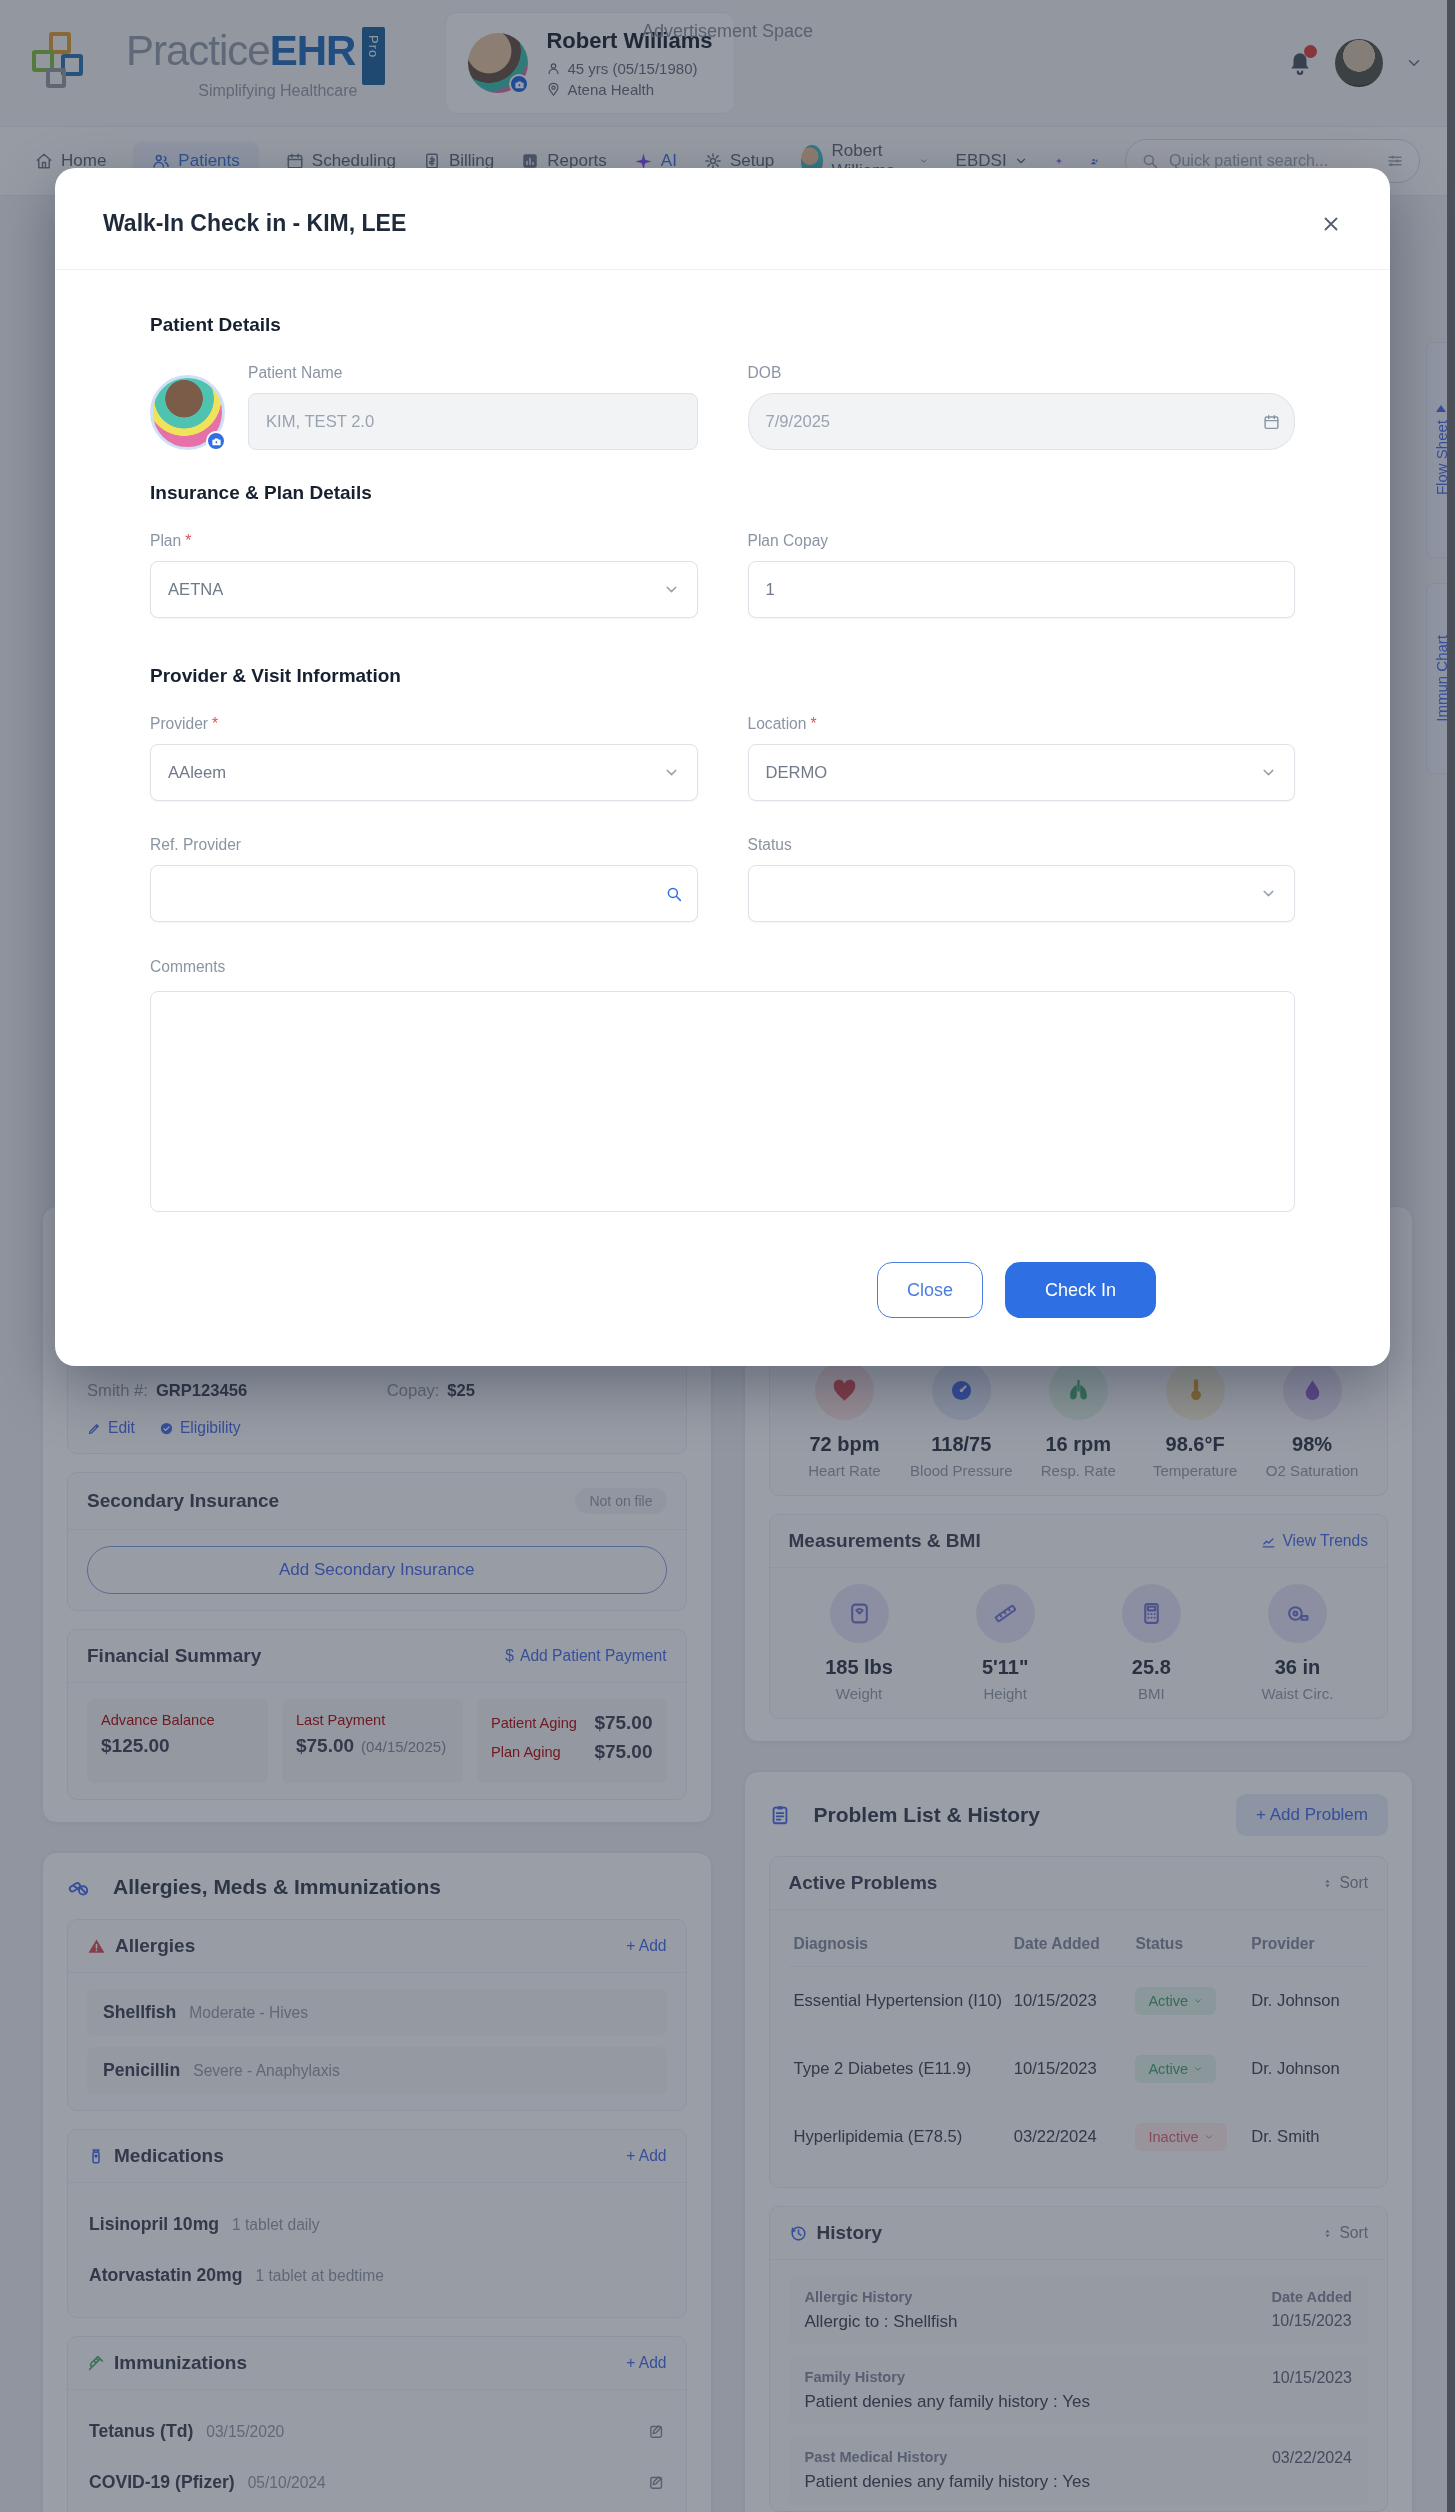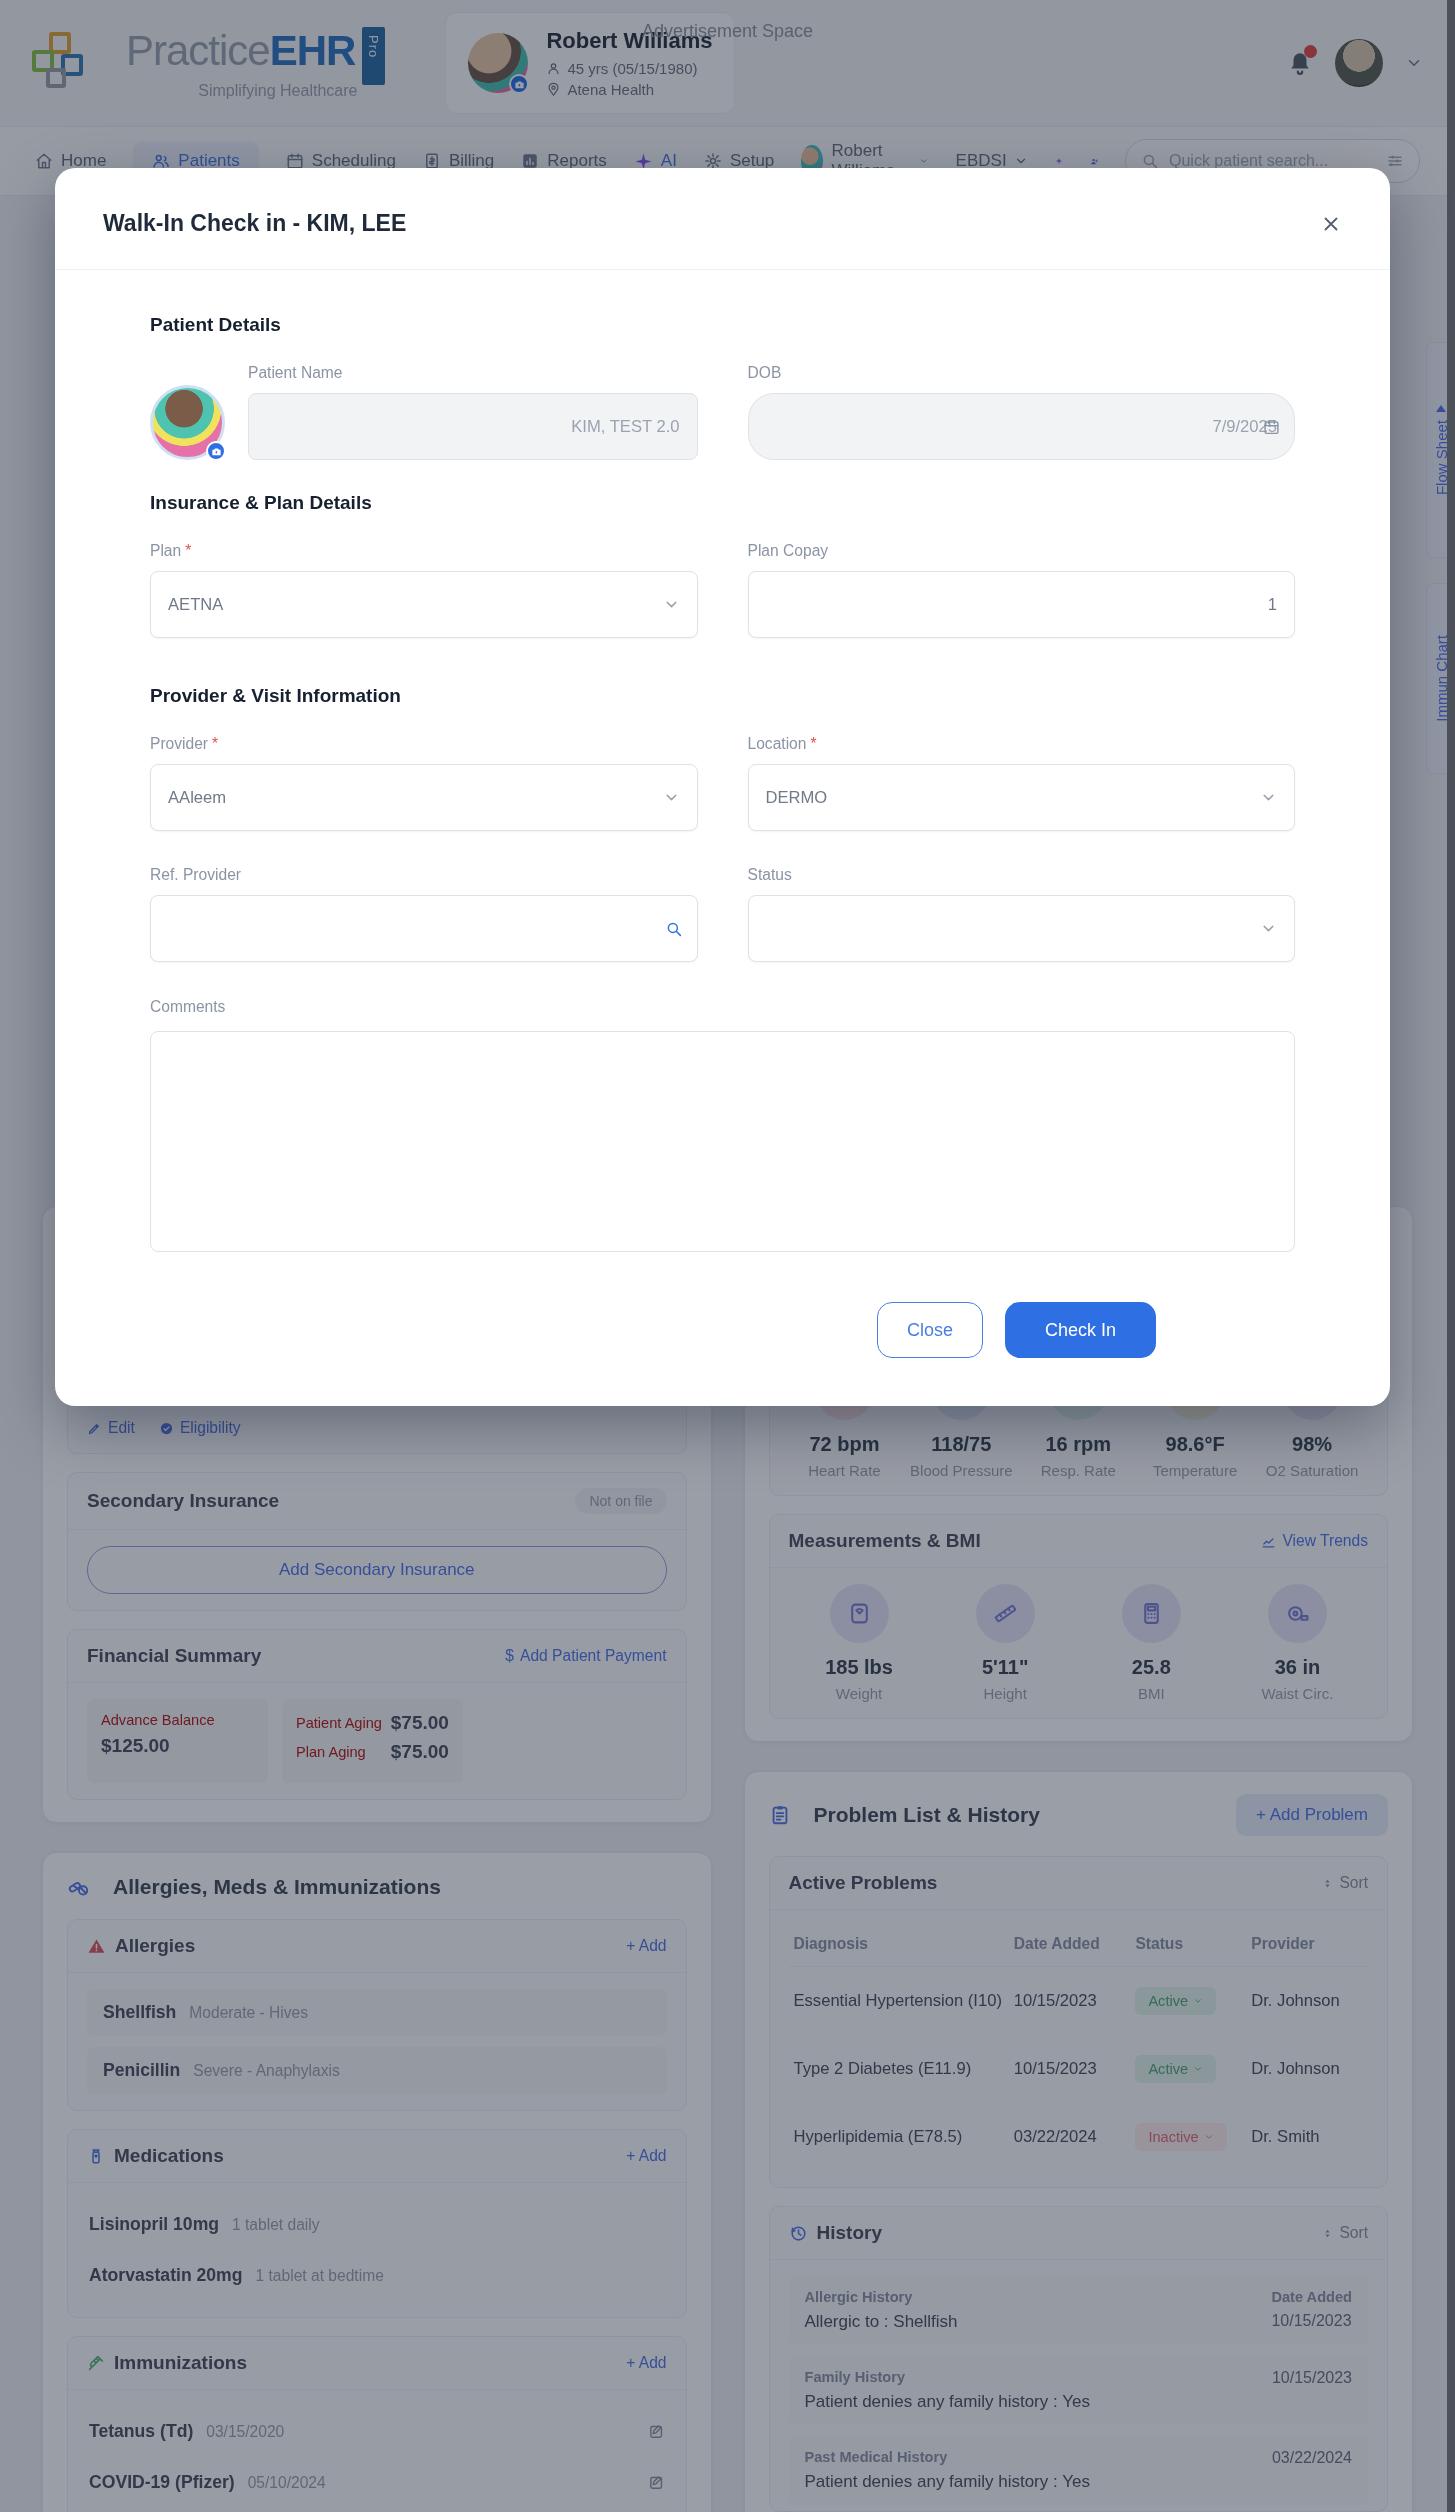--- a/index.html
+++ b/index.html
@@ -155,23 +155,23 @@
   .modal-head { display:flex; align-items:center; padding:42px 48px 32px; border-bottom:0.5px solid #eef0f3; }
   .modal-title { font-size:23px; font-weight:700; color:#1f2a3a; }
   .modal-close { margin-left:auto; color:#55606e; background:none; border:none; }
   .modal-body { padding:20px 95px 0; }
   .msec-title { font-size:19px; font-weight:700; color:#16202e; margin:32px 0 28px; }
   .msec-title.first { margin-top:24px; }
   .field-grid { display:grid; grid-template-columns:1fr 1fr; gap:0 50px; }
   .fgroup { display:flex; flex-direction:column; }
   .flabel { font-size:15.6px; color:#8a94a3; margin-bottom:11px; display:flex; gap:4px; }
   .req { color:#e05252; }
-  .finput, .fselect { height:67px; border:0.5px solid #dee2e9; border-radius:8px; font-size:16.6px; color:#707a88;
+  .finput, .fselect { height:57px; border:0.5px solid #dee2e9; border-radius:8px; font-size:16.6px; color:#707a88;
     padding:0 17px; display:flex; align-items:center; background:#fff; box-shadow:0 1px 2px rgba(20,30,50,.05);
-    font-family:"Liberation Sans", sans-serif;text-align:right; }
+    font-family:"Liberation Sans", sans-serif; }
   input.finput { width:100%; outline:none; }
   input.finput:disabled { background:#f2f3f5; color:#9aa3b0; box-shadow:none; }
   .fselect { justify-content:space-between; }
   .fselect .chev { color:#9aa3ad; }
   .input-wrap { position:relative; }
   .input-wrap .trail { position:absolute; right:15px; top:50%; transform:translateY(-50%); color:#8a94a3; }
   .trail.blue { color:#2f6fe4; }
   .avatar-field { display:flex; align-items:flex-end; gap:23px; }
   .m-avatar { position:relative; width:75px; height:75px; flex:0 0 75px; margin-bottom:0; }
   .m-avatar .ring { width:75px; height:75px; border-radius:50%; border:3px solid #cfe0f5; overflow:hidden;
@@ -421,20 +421,24 @@
             <a class="link-blue">
               <span>$</span>
               <span>Add Patient Payment</span>
             </a>
           </div>
           <div class="sub-body">
             <div class="fin-grid">
               <div class="fin-box">
                 <div class="fin-label">Advance Balance</div>
                 <div class="fin-value">$125.00</div>
+              </div>
+              <div class="fin-box">
+                <div class="fin-label">Last Payment</div>
+                <div class="fin-value"><span>$75.00</span><span class="fin-note">(04/15/2025)</span></div>
               </div>
               <div class="fin-box">
                 <div class="aging-row">
                   <span class="fin-label">Patient Aging</span>
                   <span class="fin-value">$75.00</span>
                 </div>
                 <div class="aging-row">
                   <span class="fin-label">Plan Aging</span>
                   <span class="fin-value">$75.00</span>
                 </div>

